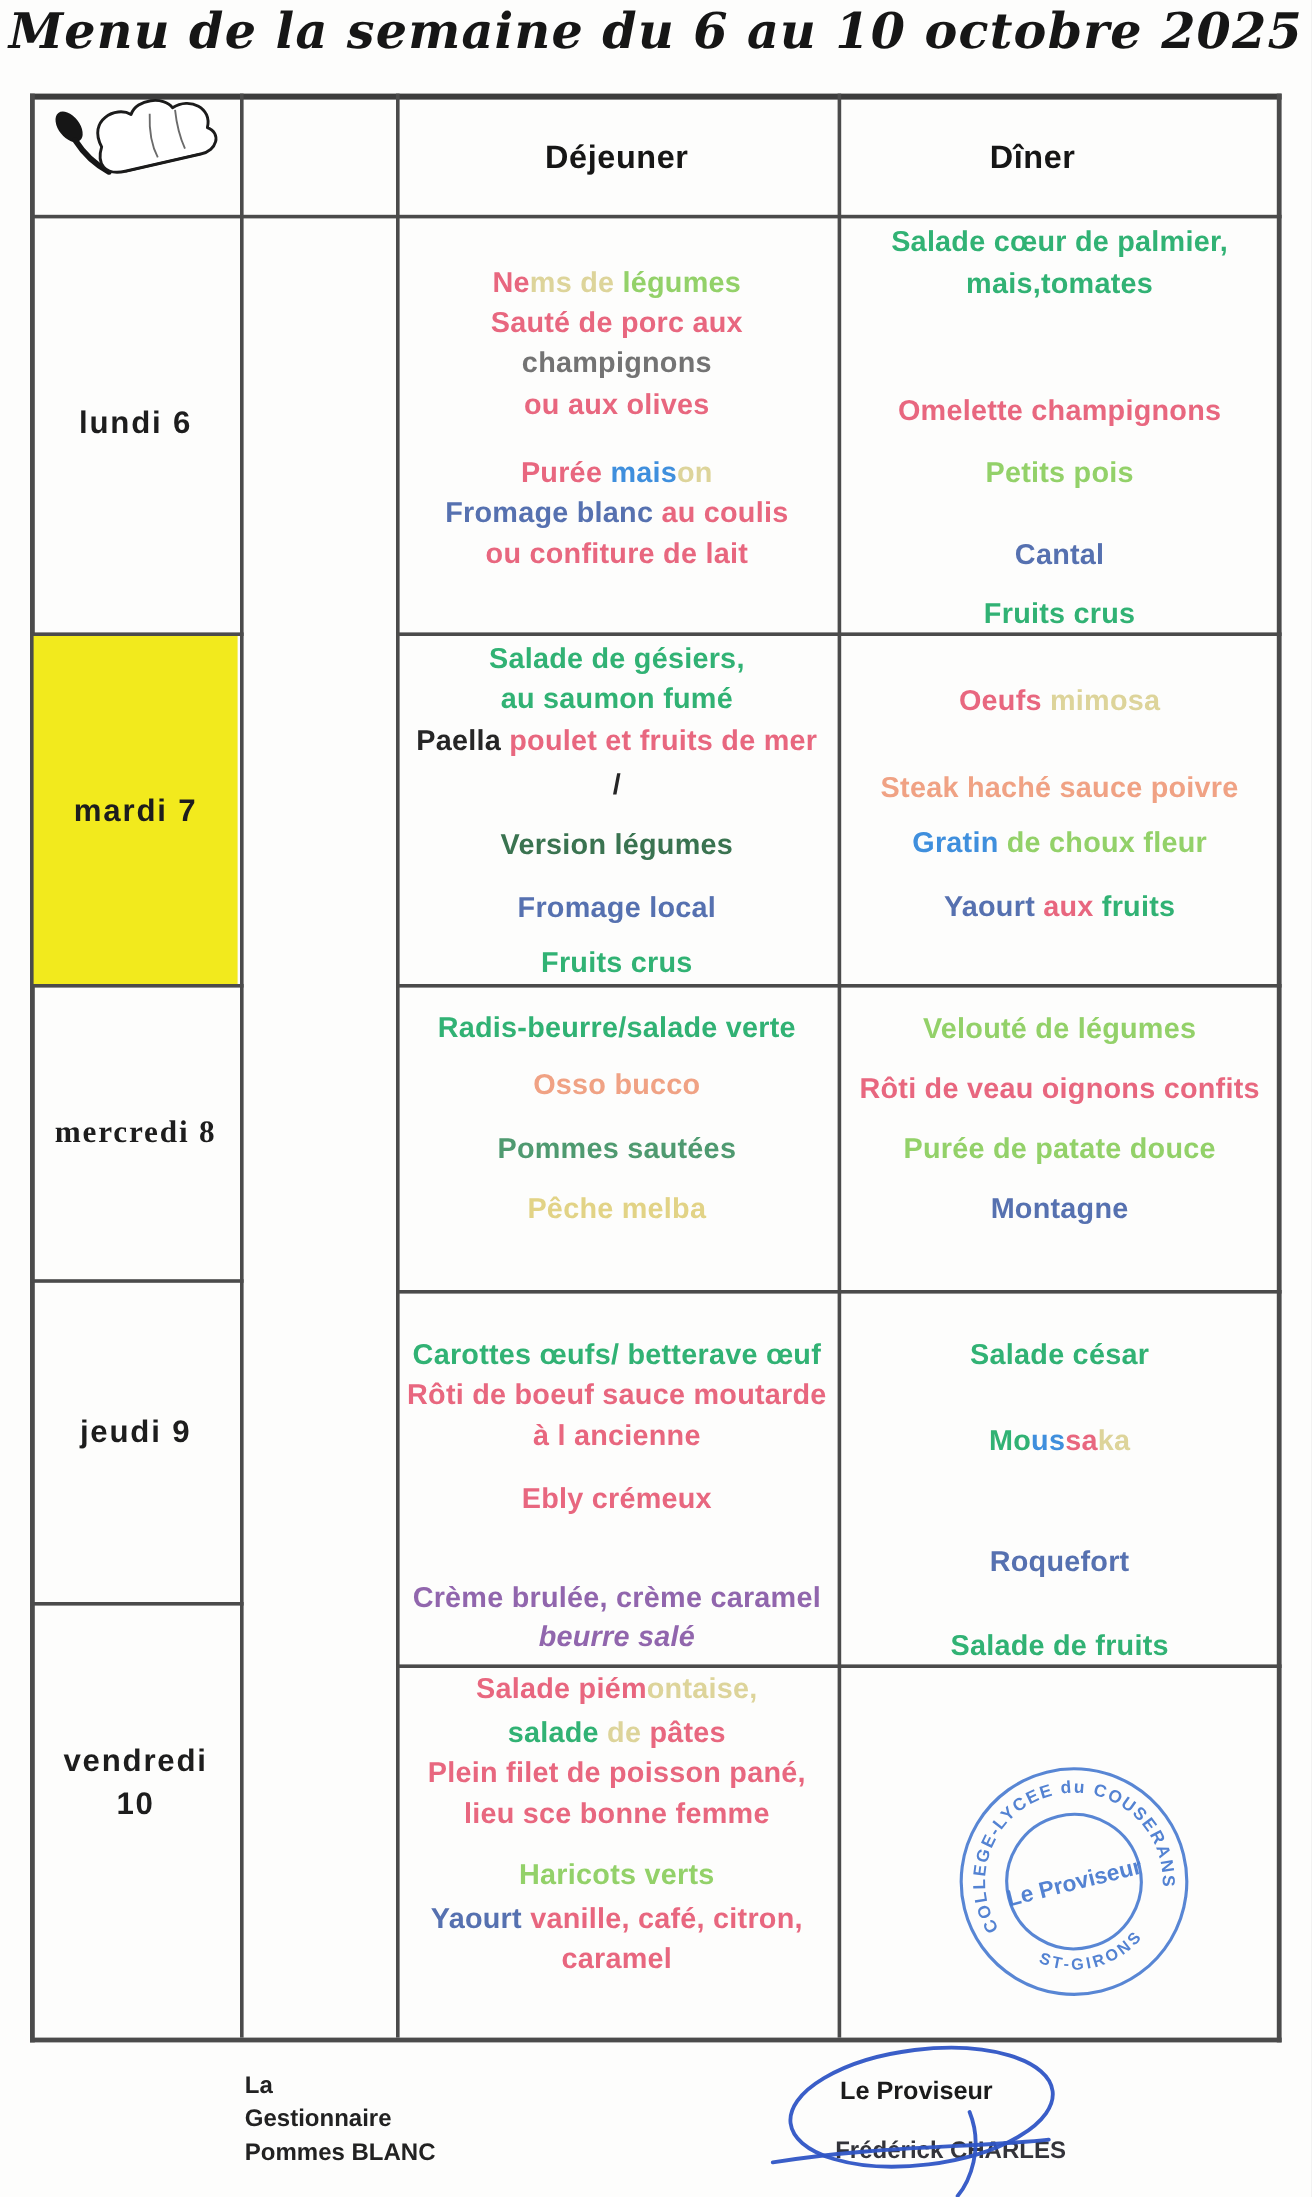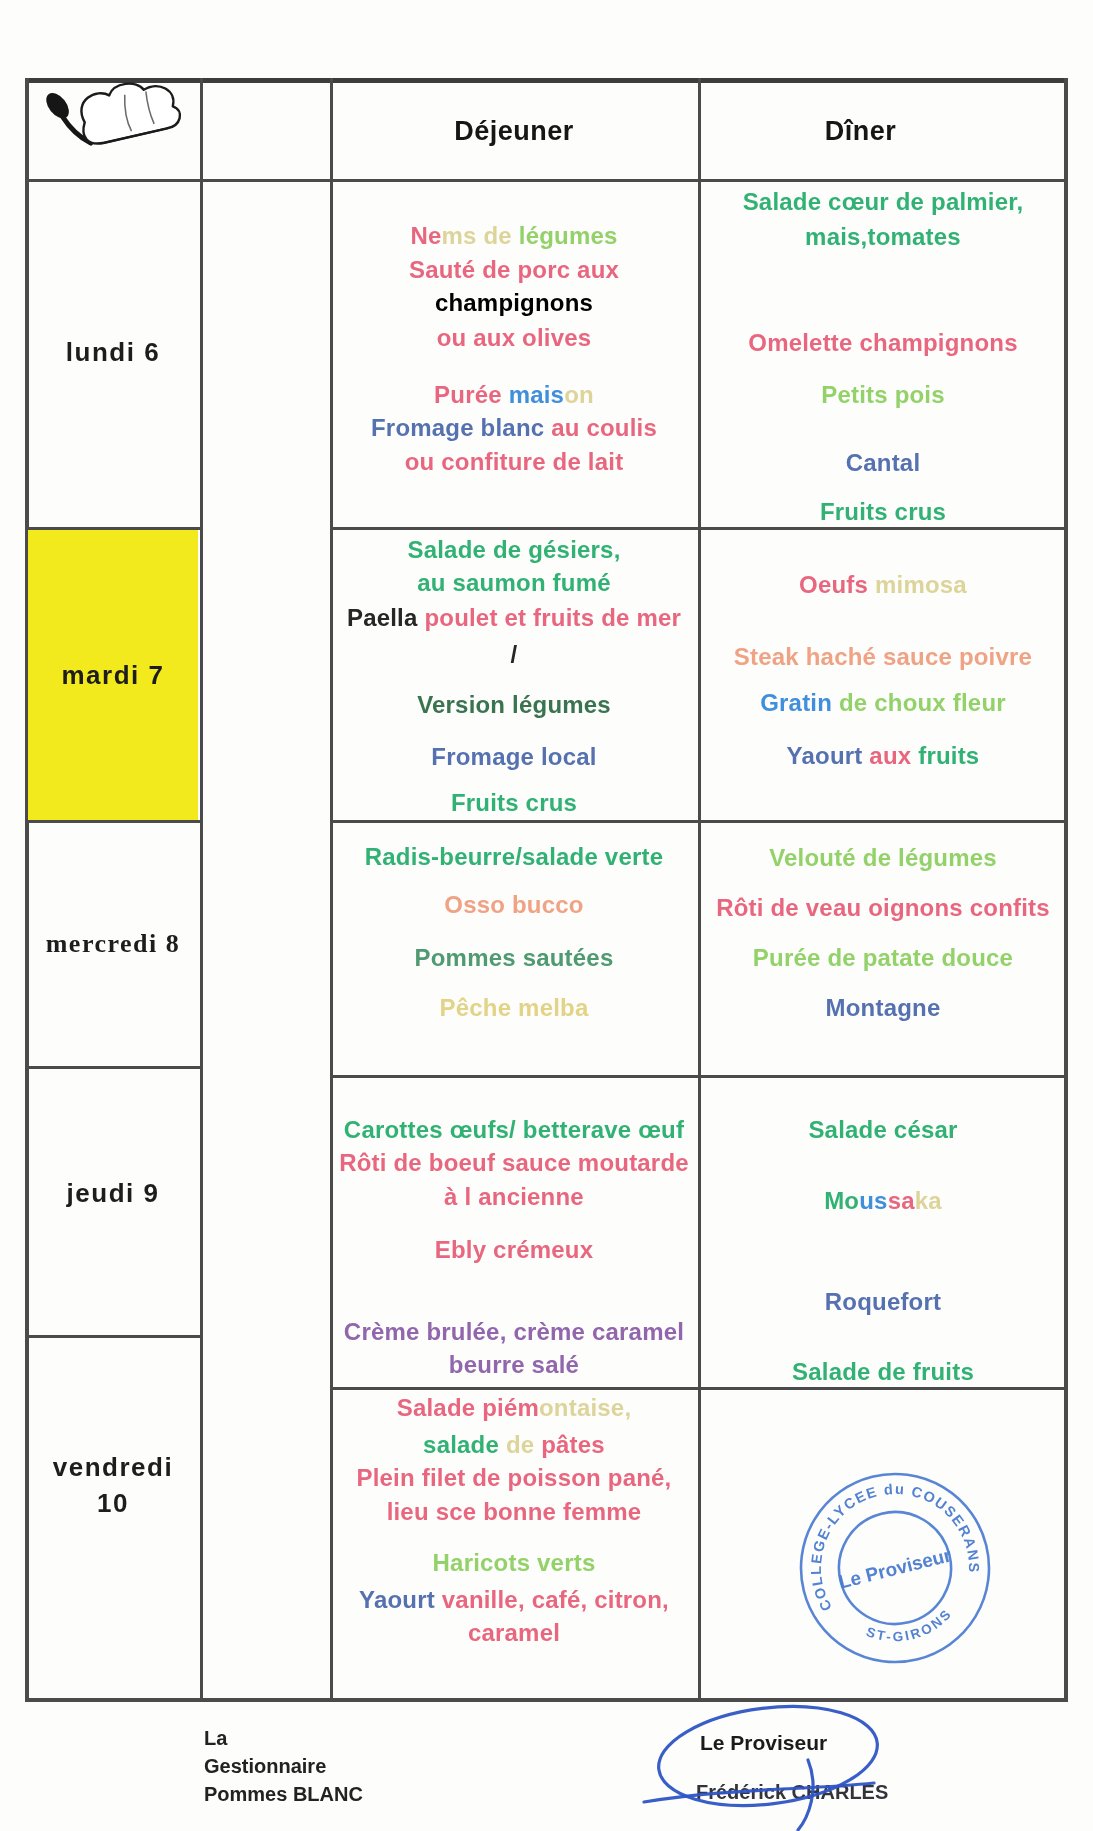--- a/index.html
+++ b/index.html
@@ -34,20 +34,21 @@
   .sig-role{position:absolute;left:700px;top:1731px;font:700 21px "Liberation Sans",sans-serif;color:#1b1b1b;}
   .sig-name{position:absolute;left:696px;top:1781px;font:700 20px "Liberation Sans",sans-serif;color:#33343a;}
   .sig-svg{position:absolute;left:600px;top:1690px;width:340px;height:141px;}
   .pen{fill:none;stroke:var(--c-pen,#2f55c5);stroke-width:3.2;stroke-linecap:round;opacity:.95;}
 </style>
 </head>
 <body>
 
 <div class="page">
 
+  <div class="title">Menu de la semaine du 6 au 10 octobre 2025</div>
 
   <div>
 
     <div class="hline" style="left:25px;top:78px;width:1043px;height:5px;background:#3d3d3d;"></div>
     <div class="hline" style="left:25px;top:1698px;width:1043px;height:4px;"></div>
     <div class="vline" style="left:25px;top:78px;width:4px;height:1624px;"></div>
     <div class="vline" style="left:1064px;top:78px;width:4px;height:1624px;"></div>
 
     <div class="vline" style="left:200px;top:78px;width:3px;height:1620px;"></div>
     <div class="vline" style="left:330px;top:78px;width:3px;height:1620px;"></div>
@@ -85,21 +86,21 @@
     <div class="day-label" style="top:334px;">lundi 6</div>
     <div class="day-label" style="top:657px;">mardi 7</div>
     <div class="day-label" style="top:926px;font-family:Liberation Serif, serif;">mercredi 8</div>
     <div class="day-label" style="top:1175px;">jeudi 9</div>
     <div class="day-label" style="top:1449px;">vendredi
 10</div>
 
     <div id="menu-lines">
         <div class="menu-line dejeuner" style="top: 220px;"><span style="color: rgb(232, 103, 127);">Ne</span><span style="color: rgb(221, 212, 154);">ms de </span><span style="color: rgb(147, 209, 105);">légumes</span></div>
         <div class="menu-line dejeuner" style="top: 254px;"><span style="color: rgb(232, 103, 127);">Sauté de porc aux</span></div>
-        <div class="menu-line dejeuner" style="top: 287px;"><span style="color: #000000; margin-top: 24px;">champignons</span></div>
+        <div class="menu-line dejeuner" style="top: 287px;"><span style="color: #737373; margin-top: 24px;">champignons</span></div>
         <div class="menu-line dejeuner" style="top: 322px;"><span style="color: rgb(232, 103, 127);">ou aux olives</span></div>
         <div class="menu-line dejeuner" style="top: 379px;"><span style="color: rgb(232, 103, 127);">Purée </span><span style="color: rgb(63, 143, 221);">mais</span><span style="color: rgb(221, 212, 154);">on</span></div>
         <div class="menu-line dejeuner" style="top: 412px;"><span style="color: rgb(86, 113, 176);">Fromage blanc </span><span style="color: rgb(232, 103, 127); text-align: center;">au coulis</span></div>
         <div class="menu-line dejeuner" style="top: 446px;"><span style="color: rgb(232, 103, 127);">ou confiture de lait</span></div>
         <div class="menu-line diner" style="top: 186px;"><span style="color: rgb(49, 178, 116);">Salade cœur de palmier,</span></div>
         <div class="menu-line diner" style="top: 221px;"><span style="color: rgb(49, 178, 116);">mais,tomates</span></div>
         <div class="menu-line diner" style="top: 327px;"><span style="color: rgb(232, 103, 127);">Omelette champignons</span></div>
         <div class="menu-line diner" style="top: 379px;"><span style="color: rgb(147, 209, 105);">Petits pois</span></div>
         <div class="menu-line diner" style="top: 447px;"><span style="color: rgb(86, 113, 176);">Cantal</span></div>
         <div class="menu-line diner" style="top: 496px;"><span style="color: rgb(49, 178, 116);">Fruits crus</span></div>
@@ -120,21 +121,21 @@
         <div class="menu-line dejeuner" style="top: 992px;"><span style="color: rgb(226, 211, 134);">Pêche melba</span></div>
         <div class="menu-line diner" style="top: 842px;"><span style="color: rgb(147, 209, 105);">Velouté de légumes</span></div>
         <div class="menu-line diner" style="top: 892px;"><span style="color: rgb(232, 103, 127);">Rôti de veau oignons confits</span></div>
         <div class="menu-line diner" style="top: 942px;"><span style="color: rgb(147, 209, 105);">Purée de patate douce</span></div>
         <div class="menu-line diner" style="top: 992px;"><span style="color: rgb(86, 113, 176);">Montagne</span></div>
         <div class="menu-line dejeuner" style="top: 1114px;"><span style="color: rgb(49, 178, 116);">Carottes œufs/ betterave œuf</span></div>
         <div class="menu-line dejeuner" style="top: 1147px;"><span style="color: rgb(232, 103, 127);">Rôti de boeuf sauce moutarde</span></div>
         <div class="menu-line dejeuner" style="top: 1181px;"><span style="color: rgb(232, 103, 127);">à l ancienne</span></div>
         <div class="menu-line dejeuner" style="top: 1234px;"><span style="color: rgb(232, 103, 127);">Ebly crémeux</span></div>
         <div class="menu-line dejeuner" style="top: 1316px;"><span style="color: rgb(145, 102, 173);">Crème brulée, crème caramel</span></div>
-        <div class="menu-line dejeuner" style="top: 1349px;"><span style="color: rgb(145, 102, 173);">beurre salé</span></div>
+        <div class="menu-line dejeuner" style="top: 1349px; font-style: italic;"><span style="color: rgb(145, 102, 173);">beurre salé</span></div>
         <div class="menu-line diner" style="top: 1114px;"><span style="color: rgb(49, 178, 116);">Salade césar</span></div>
         <div class="menu-line diner" style="top: 1185px;"><span style="color: rgb(49, 178, 116);">Mo</span><span style="color: rgb(63, 143, 221);">us</span><span style="color: rgb(232, 103, 127);">sa</span><span style="color: rgb(221, 212, 154);">ka</span></div>
         <div class="menu-line diner" style="top: 1286px;"><span style="color: rgb(86, 113, 176);">Roquefort</span></div>
         <div class="menu-line diner" style="top: 1356px;"><span style="color: rgb(49, 178, 116);">Salade de fruits</span></div>
         <div class="menu-line dejeuner" style="top: 1392px;"><span style="color: rgb(232, 103, 127);">Salade piém</span><span style="color: rgb(221, 212, 154);">ontaise,</span></div>
         <div class="menu-line dejeuner" style="top: 1429px;"><span style="color: rgb(49, 178, 116);">salade </span><span style="color: rgb(221, 212, 154);">de </span><span style="color: rgb(232, 103, 127);">pâtes</span></div>
         <div class="menu-line dejeuner" style="top: 1462px;"><span style="color: rgb(232, 103, 127);">Plein filet de poisson pané,</span></div>
         <div class="menu-line dejeuner" style="top: 1496px;"><span style="color: rgb(232, 103, 127);">lieu sce bonne femme</span></div>
         <div class="menu-line dejeuner" style="top: 1547px;"><span style="color: rgb(147, 209, 105);">Haricots verts</span></div>
         <div class="menu-line dejeuner" style="top: 1584px;"><span style="color: rgb(86, 113, 176);">Yaourt </span><span style="color: rgb(232, 103, 127);">vanille, café, citron,</span></div>

